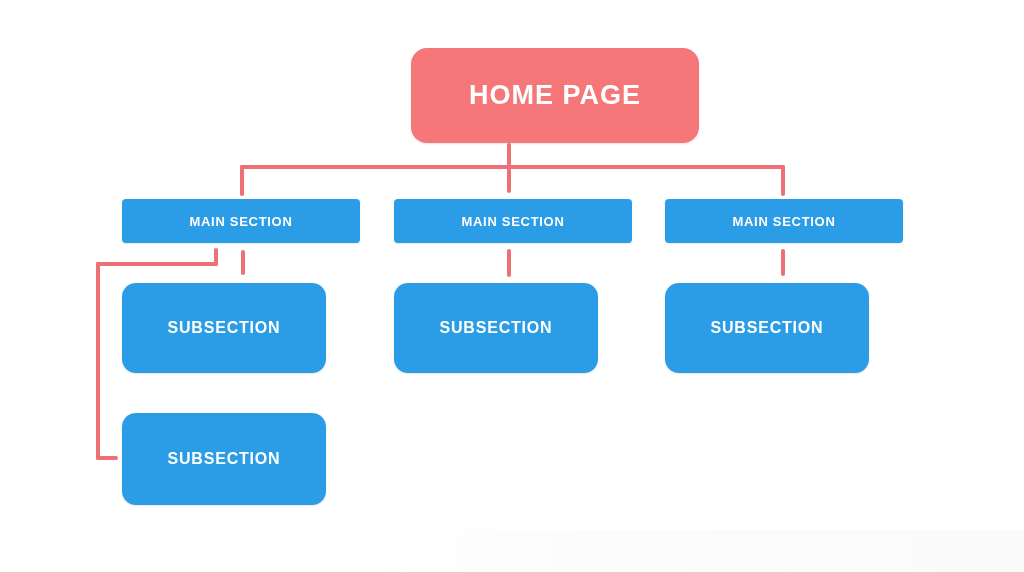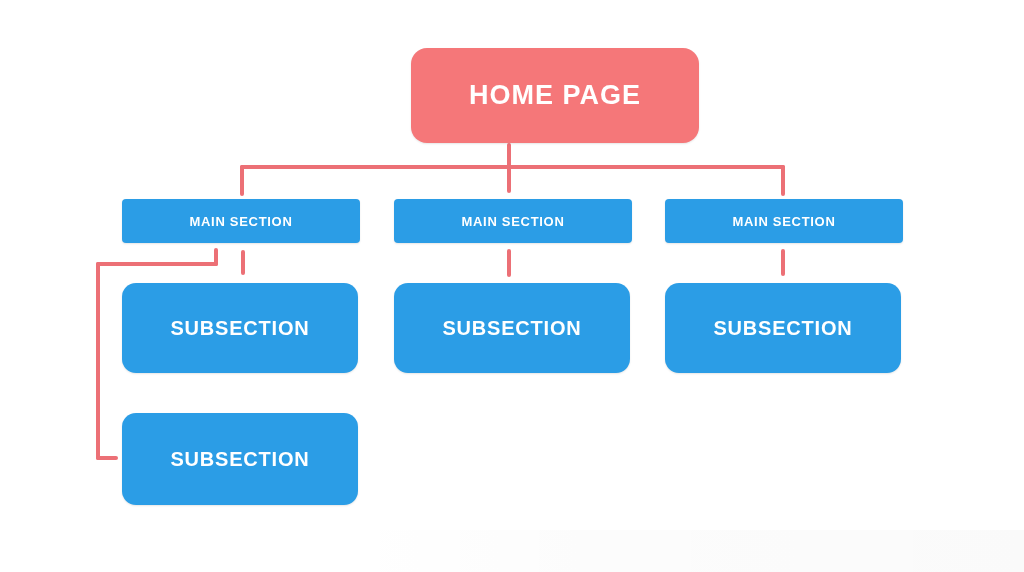--- a/index.html
+++ b/index.html
@@ -33,24 +33,24 @@
   .node-main{
     top:199px;width:238px;height:44px;
     background:var(--section-fill);
     border-radius:4px;
     font-size:13px;letter-spacing:0.7px;
   }
   .node-main.m1{left:122px;}
   .node-main.m2{left:394px;}
   .node-main.m3{left:665px;}
   .node-sub{
-    width:236px;height:90px;
+    width:204px;height:90px;
     background:var(--section-fill);
     border-radius:14px;
-    font-size:20px;letter-spacing:0.8px;
+    font-size:16px;letter-spacing:0.8px;
   }
   .node-sub.s1{left:122px;top:283px;}
   .node-sub.s2{left:394px;top:283px;}
   .node-sub.s3{left:665px;top:283px;}
   .node-sub.s4{left:122px;top:413px;height:92px;}
   .line{
     position:absolute;
     background:var(--connector);
     border-radius:2px;
   }

